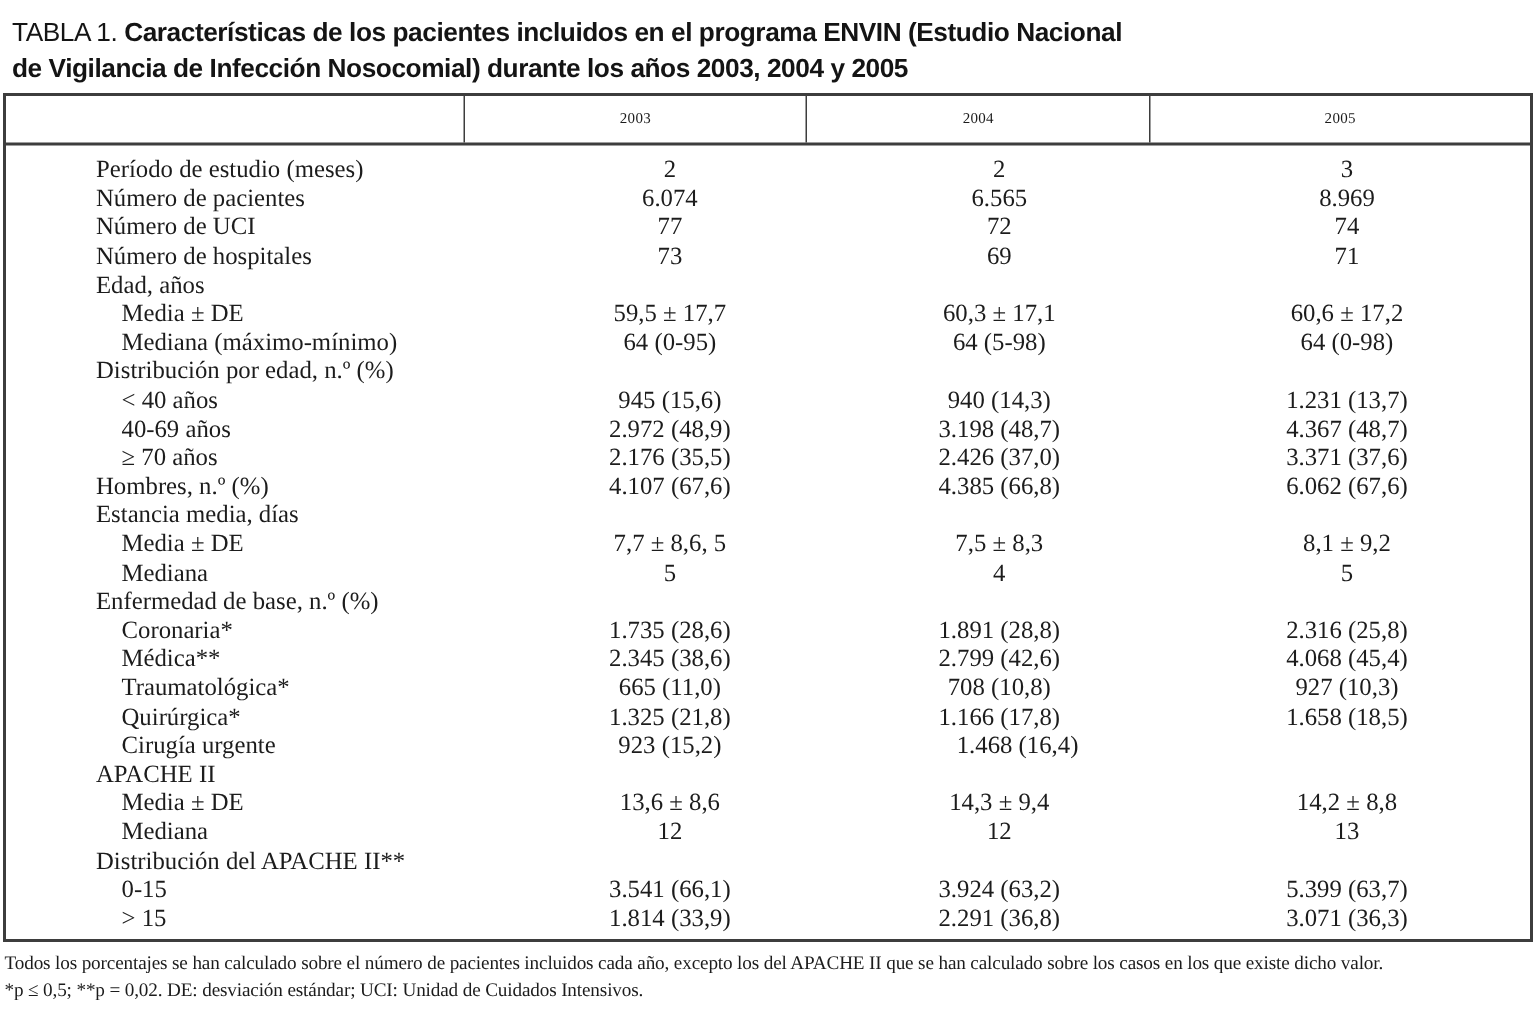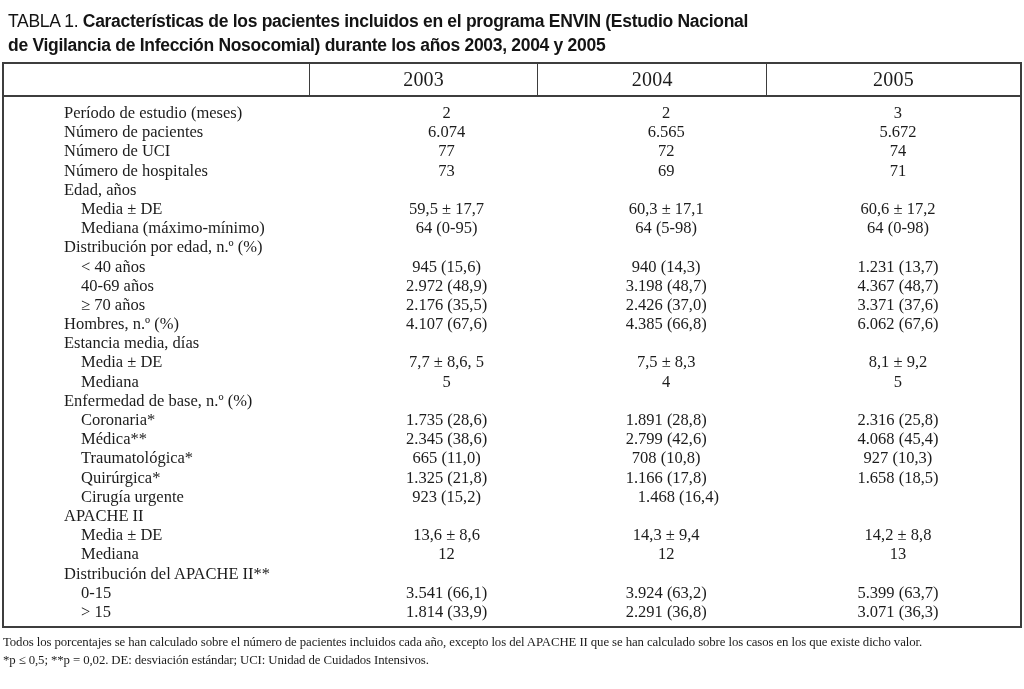--- a/index.html
+++ b/index.html
@@ -29,21 +29,21 @@
     position:absolute;left:2px;top:62px;width:1020px;height:566px;
     border:2px solid var(--border);box-sizing:border-box;
     background:var(--bg);
   }
   .thead{
     display:flex;height:33px;border-bottom:2px solid var(--border);
     box-sizing:border-box;
   }
   .hcell{
     box-sizing:border-box;display:flex;align-items:center;justify-content:center;
-    font-size:20px;letter-spacing:0.2px;
+    font-size:10px;letter-spacing:0.2px;
   }
   .hcell + .hcell{border-left:1.5px solid var(--border);}
   .c0{width:30%;}
   .c1{width:22.5%;}
   .c2{width:22.5%;}
   .c3{width:25%;}
 
   .tbody{padding-top:6px;}
   .row{display:flex;height:19.2px;line-height:19.2px;font-size:16.5px;padding-left:40px;}
   .cell{box-sizing:border-box;}
@@ -83,21 +83,21 @@
         <div class="row">
           <div class="cell label">Período de estudio (meses)</div>
           <div class="cell val">2</div>
           <div class="cell val">2</div>
           <div class="cell val last">3</div>
         </div>
         <div class="row">
           <div class="cell label">Número de pacientes</div>
           <div class="cell val">6.074</div>
           <div class="cell val">6.565</div>
-          <div class="cell val last">5.672</div>
+          <div class="cell val last">8.969</div>
         </div>
         <div class="row">
           <div class="cell label">Número de UCI</div>
           <div class="cell val">77</div>
           <div class="cell val">72</div>
           <div class="cell val last">74</div>
         </div>
         <div class="row">
           <div class="cell label">Número de hospitales</div>
           <div class="cell val">73</div>

